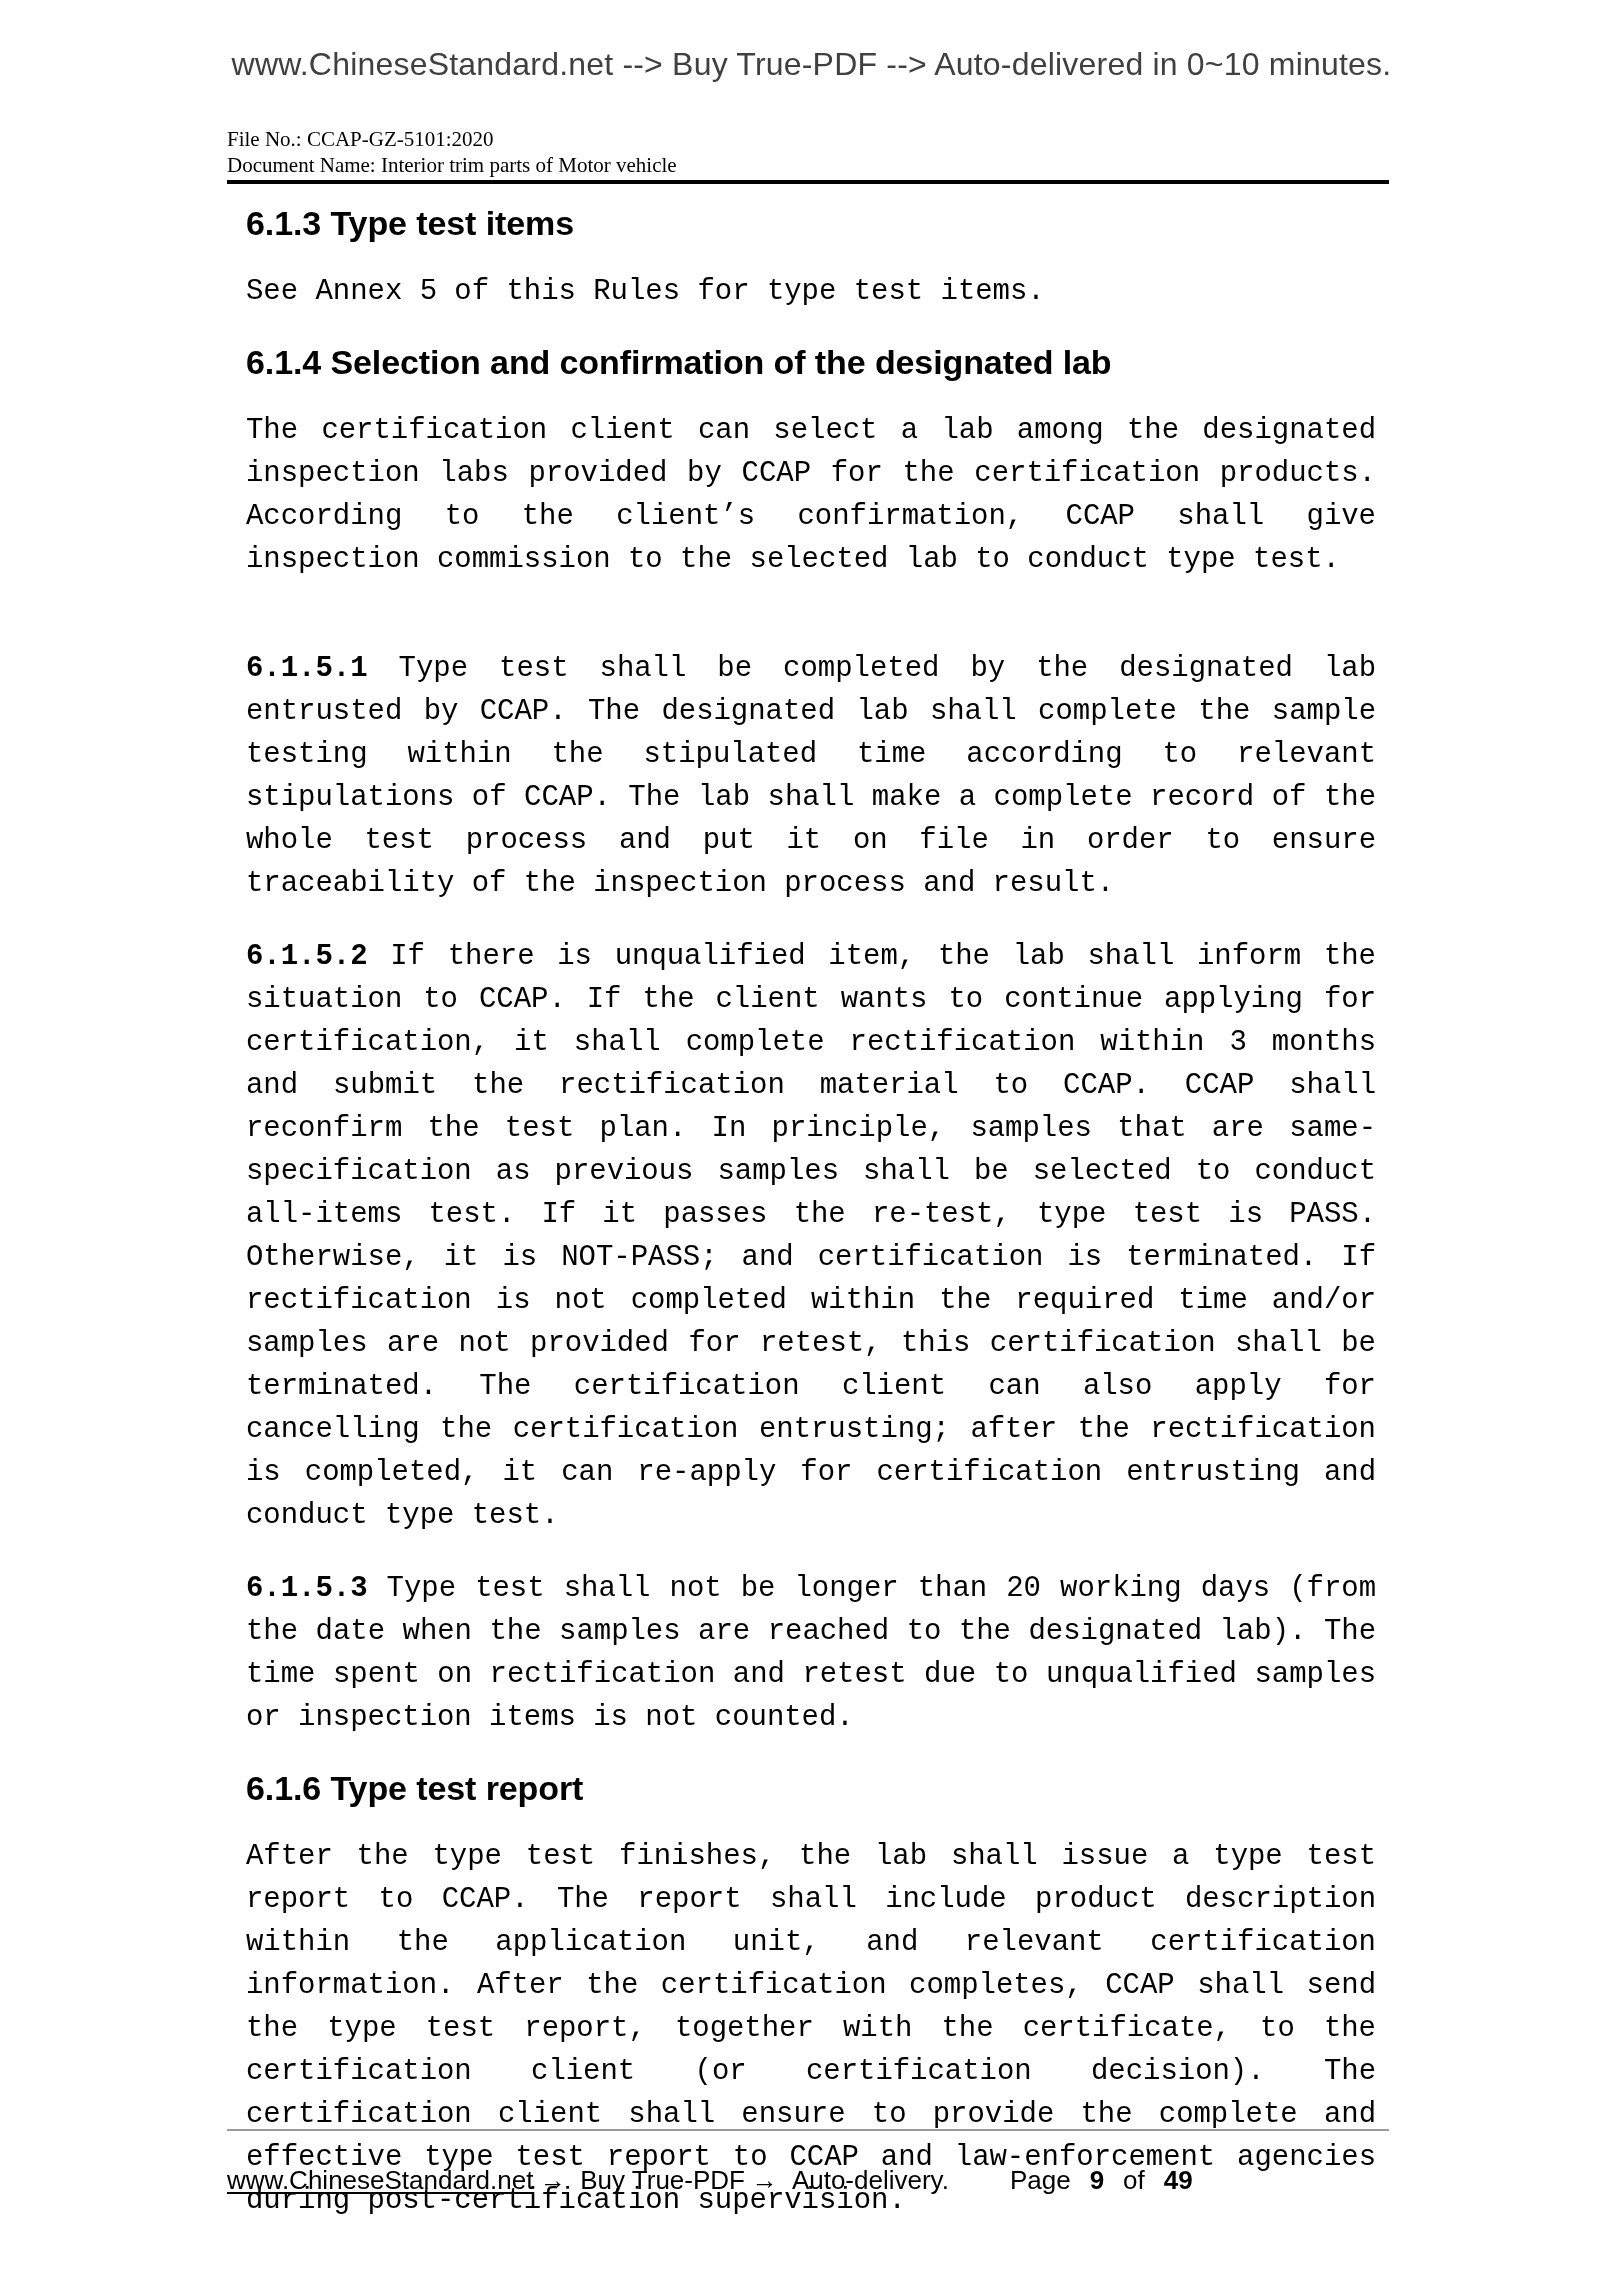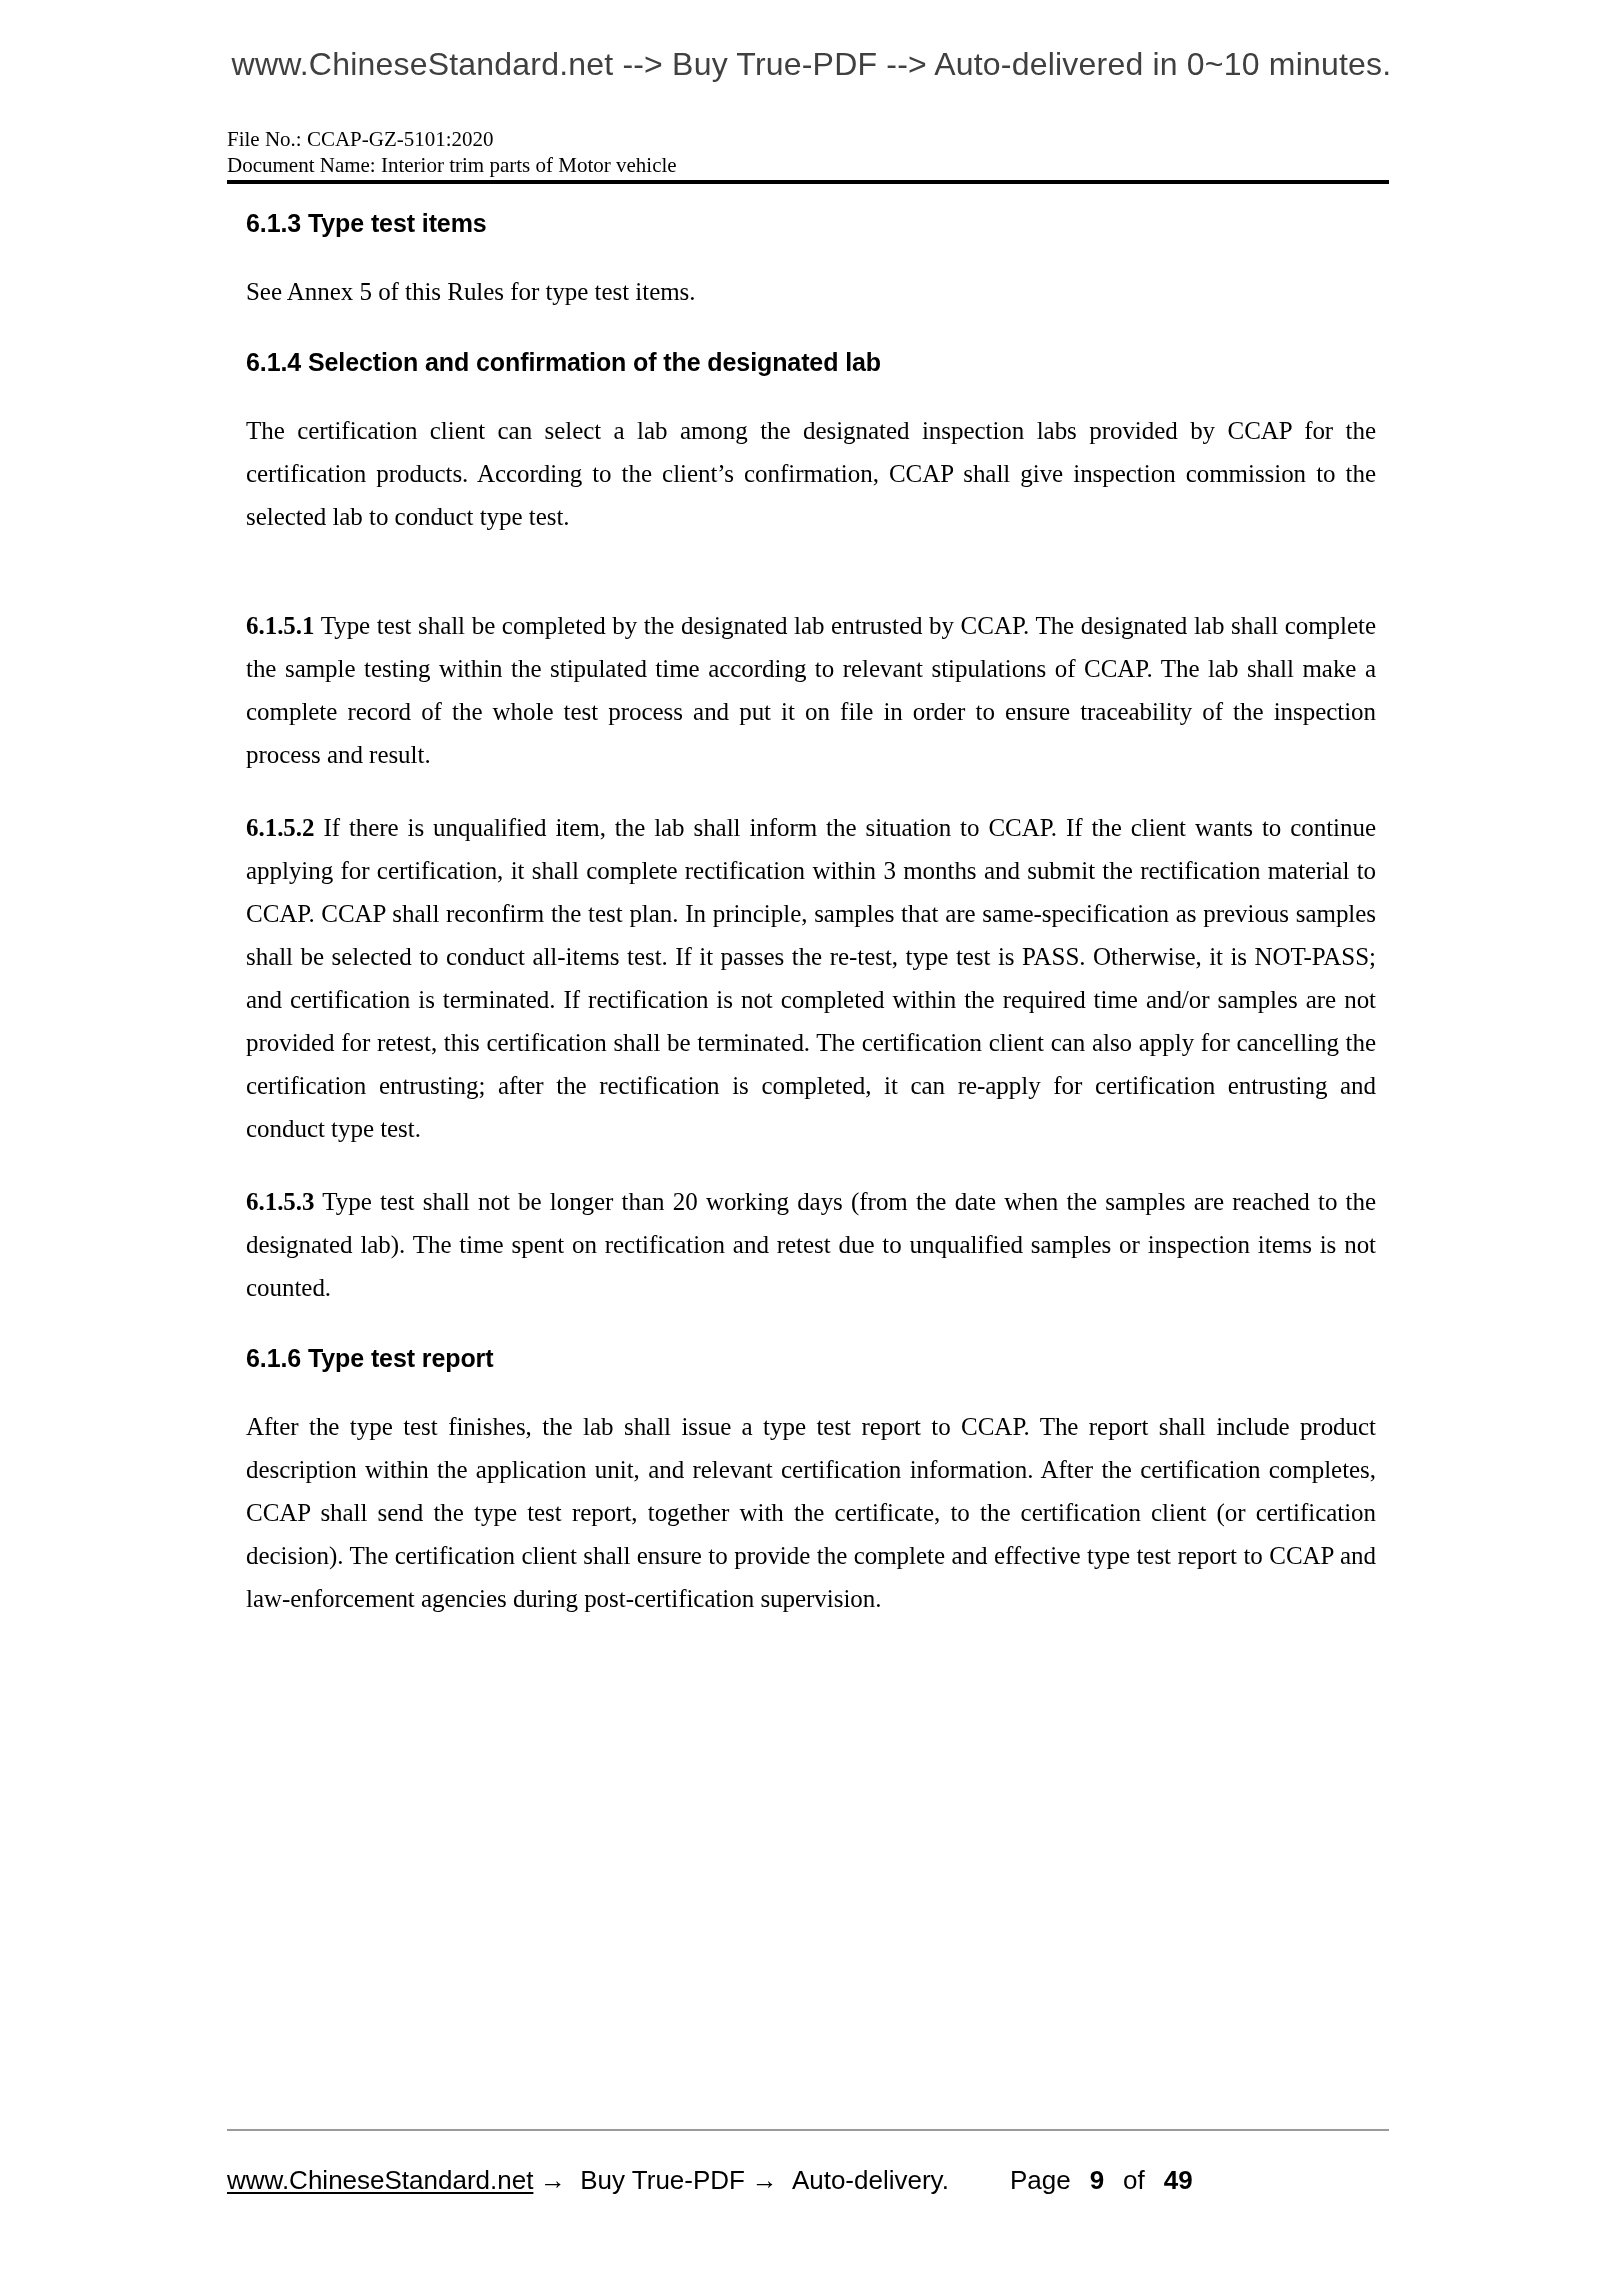--- a/index.html
+++ b/index.html
@@ -66,31 +66,31 @@
   
   .content {
     position: absolute;
     left: 246px;
     top: 198px;
     width: 1130px;
   }
 
   h3.section-heading {
     font-family: "Liberation Sans", sans-serif;
-    font-size: 25px;
+    font-size: 34px;
     font-weight: bold;
     margin: 0;
     padding: 0;
     line-height: 33px;
     letter-spacing: -0.1px;
   }
 
   p.para {
-    font-family: Liberation Serif, serif;
-    font-size: 25px;
+    font-family: Liberation Mono, monospace;
+    font-size: 29px;
     line-height: 43px;
     margin: 0;
     padding: 0;
     text-align: justify;
     text-justify: inter-word;
     letter-spacing: -0.04px;
   }
   p.para.last-left { text-align: left; }
   .sp-36 { height: 30px; }
   .sp-40 { height: 33px; }

